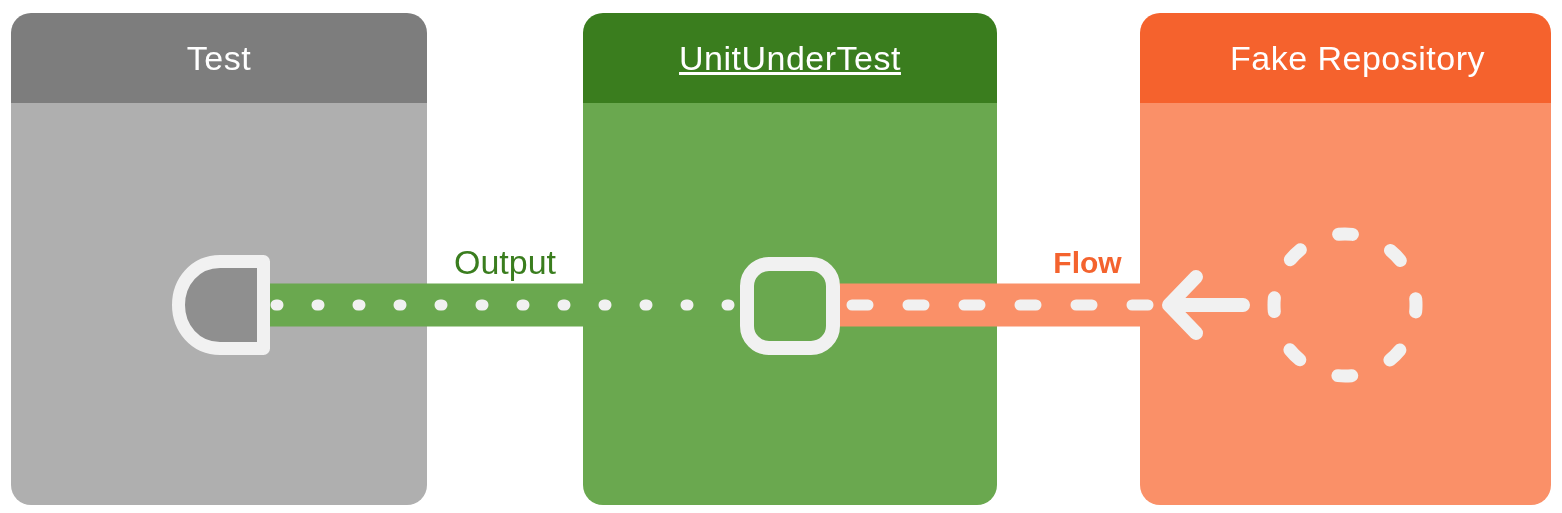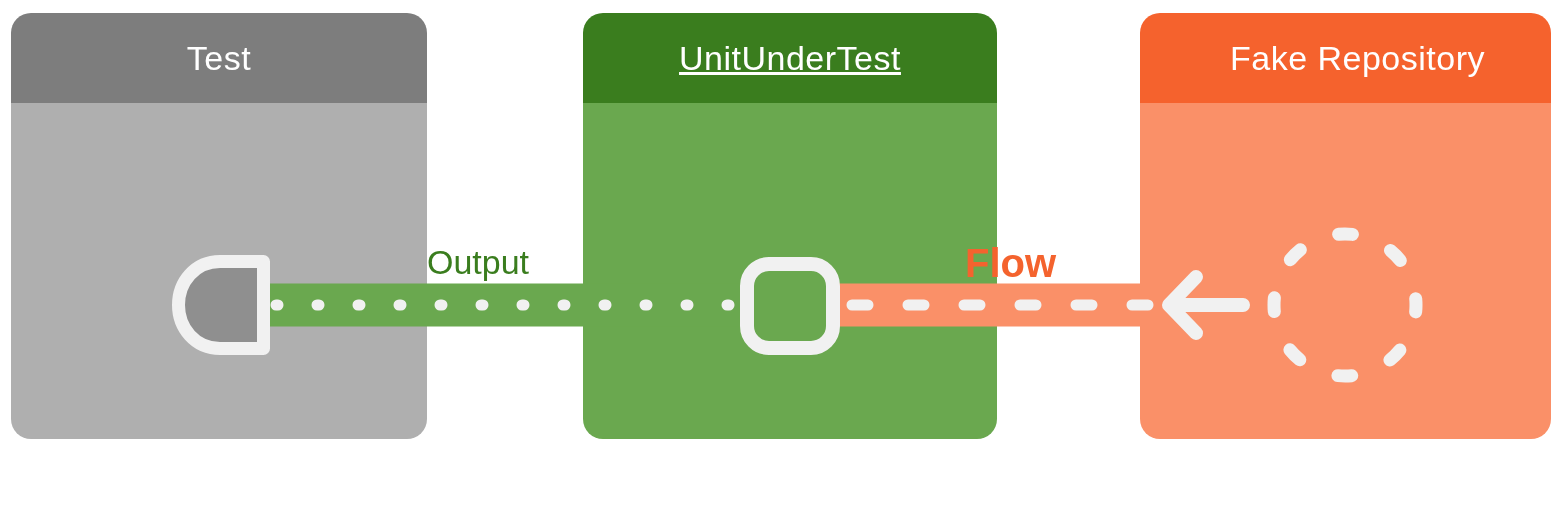--- a/index.html
+++ b/index.html
@@ -7,21 +7,21 @@
     position: relative;
     width: 1562px;
     height: 513px;
     background: #ffffff;
     font-family: "Liberation Sans", sans-serif;
     overflow: hidden;
   }
   .box {
     position: absolute;
     top: 13px;
-    height: 426px;
+    height: 492px;
     border-radius: 20px;
     overflow: hidden;
   }
   .box-header {
     height: 90px;
     display: flex;
     align-items: center;
     justify-content: center;
     color: #ffffff;
     font-size: 34px;
@@ -44,33 +44,33 @@
 
   .overlay {
     position: absolute;
     left: 0; top: 0;
     width: 1562px;
     height: 513px;
     pointer-events: none;
   }
   .conn-label {
     position: absolute;
-    text-align: left;
+    text-align: center;
     white-space: nowrap;
   }
   .label-output {
     left: 427px; width: 156px;
     top: 242px; height: 40px; line-height: 40px;
     font-size: 34px; font-weight: 400;
     color: #3a7d1e;
   }
   .label-flow {
-    left: 965px; width: 143px;
+    left: 1016px; width: 143px;
     top: 246px; height: 34px; line-height: 34px;
-    font-size: 40px; font-weight: 700;
+    font-size: 30px; font-weight: 700;
     color: #f4632e;
   }
 </style>
 </head>
 <body>
 
 <div class="stage">
 
   <div class="box box-test">
     <div class="box-header">

